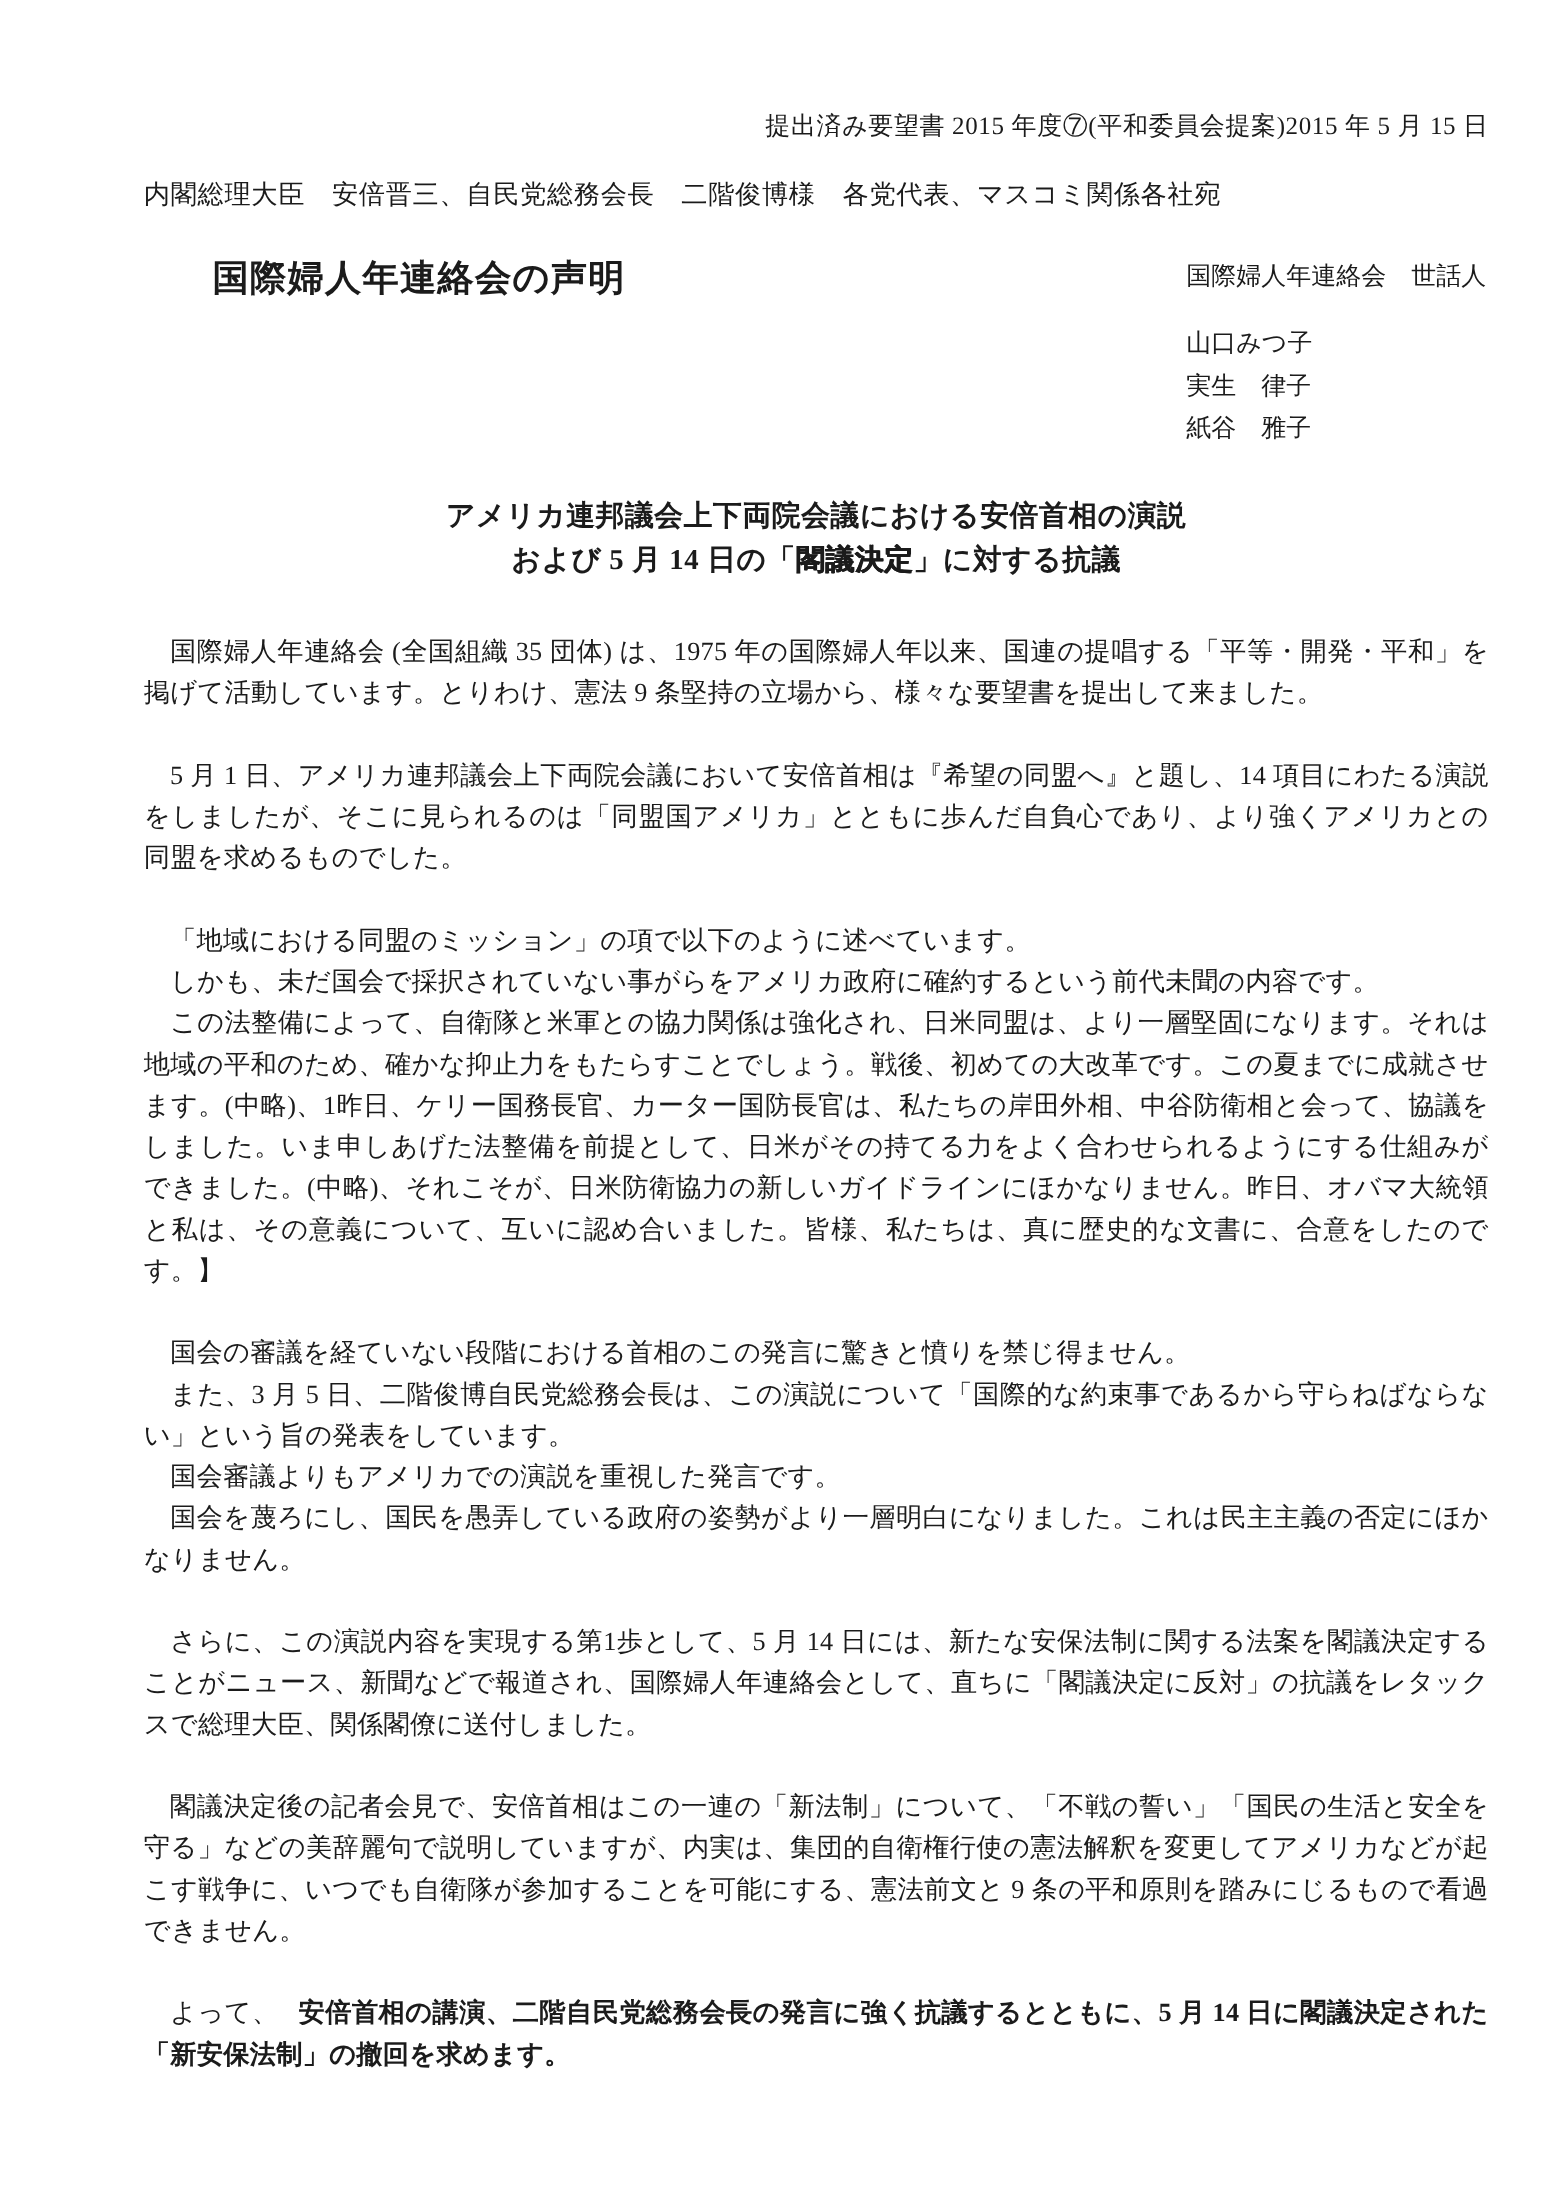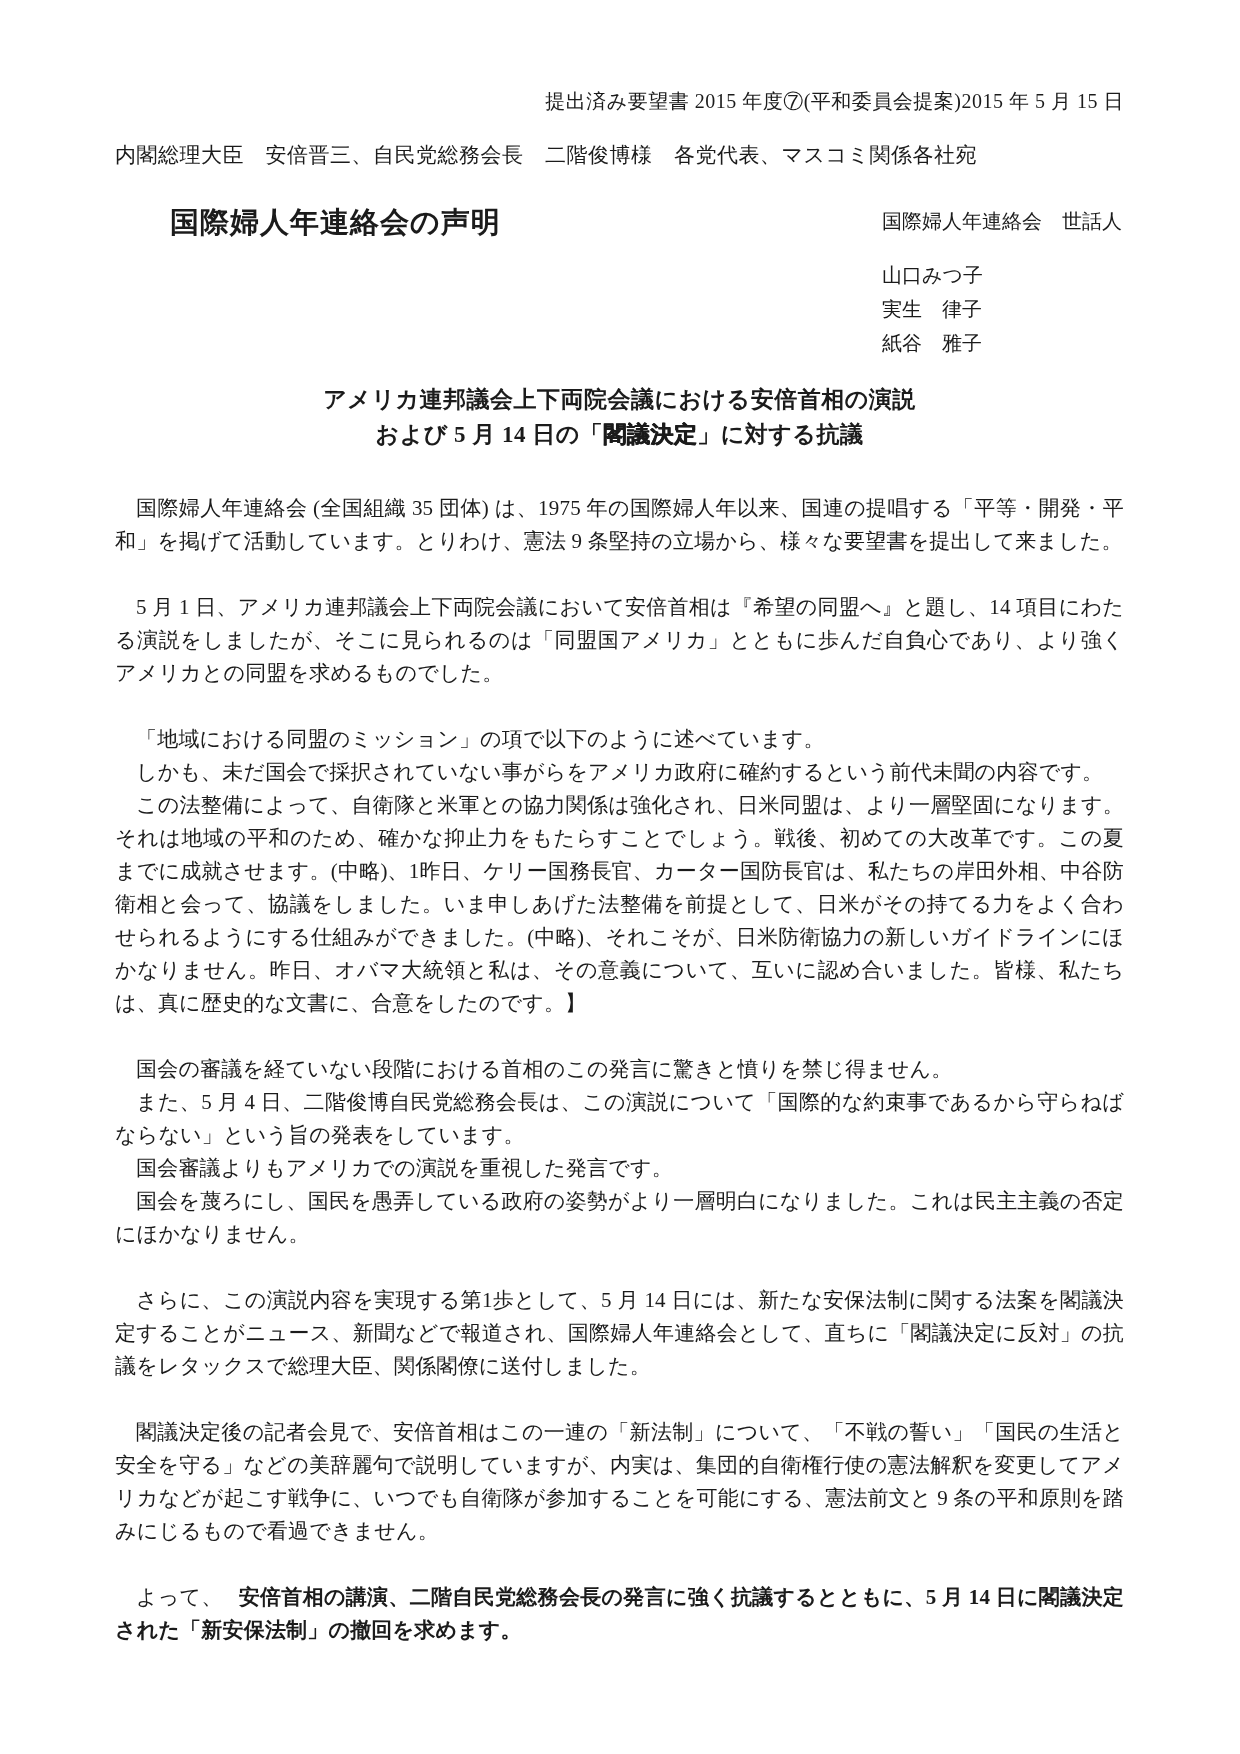--- a/index.html
+++ b/index.html
@@ -3,21 +3,21 @@
 <meta charset="utf-8">
 <style>
   html, body { margin: 0; padding: 0; background: #ffffff; }
   .page {
     position: relative;
     width: 1240px;
     height: 1754px;
     box-sizing: border-box;
     background: #ffffff;
     color: #1b1b1b;
-    padding: 88px 116px 40px 115px;
+    padding: 88px 49px 40px 115px;
     font-family: "Liberation Serif", "DejaVu Serif", serif;
     overflow: hidden;
   }
   .header-note {
     text-align: right;
     font-size: 20px;
     line-height: 26px;
     letter-spacing: 0.5px;
   }
   .addressee {
@@ -47,21 +47,21 @@
     margin-top: 6px;
     margin-right: 2px;
     flex-direction: column;
   }
   .signer-names { display: flex; flex-direction: column; gap: 10px; }
   .subtitle {
     text-align: center;
     font-weight: bold;
     font-size: 23px;
     line-height: 35px;
-    margin-top: 27px;
+    margin-top: 40px;
     letter-spacing: 0.5px;
   }
   .subtitle-emph {
     font-weight: 900;
     text-shadow: 0.7px 0 0 currentColor, 0 0.4px 0 currentColor;
   }
   .body-text {
     margin-top: 40px;
     font-size: 21px;
     line-height: 33px;
@@ -101,21 +101,21 @@
     </div>
   </div>
 
   <div class="body-text">
     <p class="indent gap">国際婦人年連絡会 (全国組織 35 団体) は、1975 年の国際婦人年以来、国連の提唱する「平等・開発・平和」を掲げて活動しています。とりわけ、憲法 9 条堅持の立場から、様々な要望書を提出して来ました。</p>
     <p class="indent gap">5 月 1 日、アメリカ連邦議会上下両院会議において安倍首相は『希望の同盟へ』と題し、14 項目にわたる演説をしましたが、そこに見られるのは「同盟国アメリカ」とともに歩んだ自負心であり、より強くアメリカとの同盟を求めるものでした。</p>
     <p class="indent gap">「地域における同盟のミッション」の項で以下のように述べています。</p>
     <p class="indent">しかも、未だ国会で採択されていない事がらをアメリカ政府に確約するという前代未聞の内容です。</p>
     <p class="indent">この法整備によって、自衛隊と米軍との協力関係は強化され、日米同盟は、より一層堅固になります。それは地域の平和のため、確かな抑止力をもたらすことでしょう。戦後、初めての大改革です。この夏までに成就させます。(中略)、1昨日、ケリー国務長官、カーター国防長官は、私たちの岸田外相、中谷防衛相と会って、協議をしました。いま申しあげた法整備を前提として、日米がその持てる力をよく合わせられるようにする仕組みができました。(中略)、それこそが、日米防衛協力の新しいガイドラインにほかなりません。昨日、オバマ大統領と私は、その意義について、互いに認め合いました。皆様、私たちは、真に歴史的な文書に、合意をしたのです。】</p>
     <p class="indent gap">国会の審議を経ていない段階における首相のこの発言に驚きと憤りを禁じ得ません。</p>
-    <p class="indent">また、5 月 4 日、二階俊博自民党総務会長は、この演説について「国際的な約束事であるから守らねばならない」という旨の発表をしています。</p>
+    <p class="indent">また、3 月 5 日、二階俊博自民党総務会長は、この演説について「国際的な約束事であるから守らねばならない」という旨の発表をしています。</p>
     <p class="indent">国会審議よりもアメリカでの演説を重視した発言です。</p>
     <p class="indent">国会を蔑ろにし、国民を愚弄している政府の姿勢がより一層明白になりました。これは民主主義の否定にほかなりません。</p>
     <p class="indent gap">さらに、この演説内容を実現する第1歩として、5 月 14 日には、新たな安保法制に関する法案を閣議決定することがニュース、新聞などで報道され、国際婦人年連絡会として、直ちに「閣議決定に反対」の抗議をレタックスで総理大臣、関係閣僚に送付しました。</p>
     <p class="indent gap">閣議決定後の記者会見で、安倍首相はこの一連の「新法制」について、「不戦の誓い」「国民の生活と安全を守る」などの美辞麗句で説明していますが、内実は、集団的自衛権行使の憲法解釈を変更してアメリカなどが起こす戦争に、いつでも自衛隊が参加することを可能にする、憲法前文と 9 条の平和原則を踏みにじるもので看過できません。</p>
     <p class="indent gap"><span>よって、</span><span class="bold-run">安倍首相の講演、二階自民党総務会長の発言に強く抗議するとともに、5 月 14 日に閣議決定された「新安保法制」の撤回を求めます。</span></p>
   </div>
 
 </div>
 
 </body></html>

